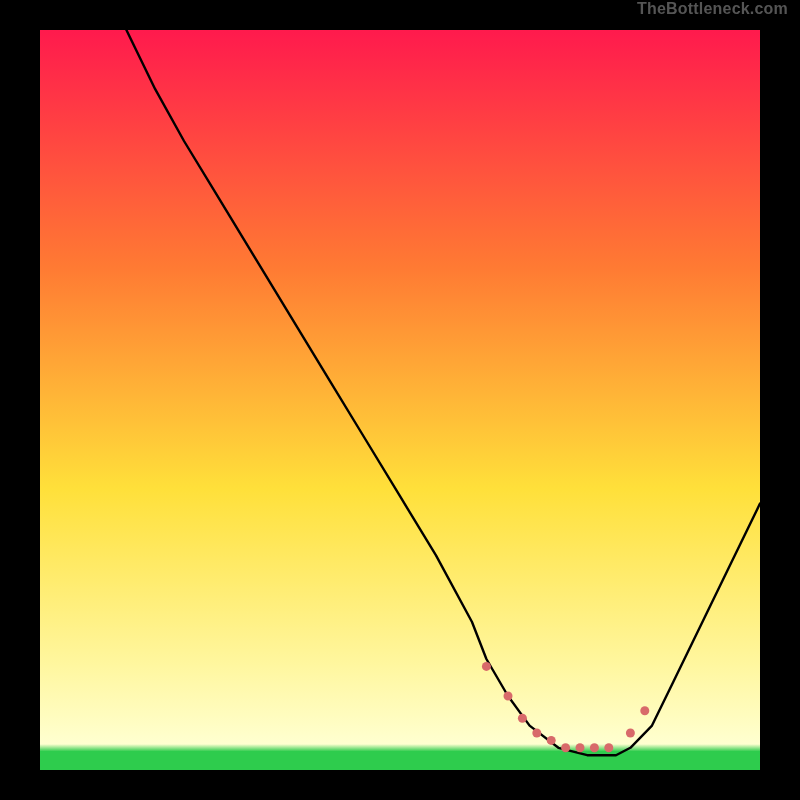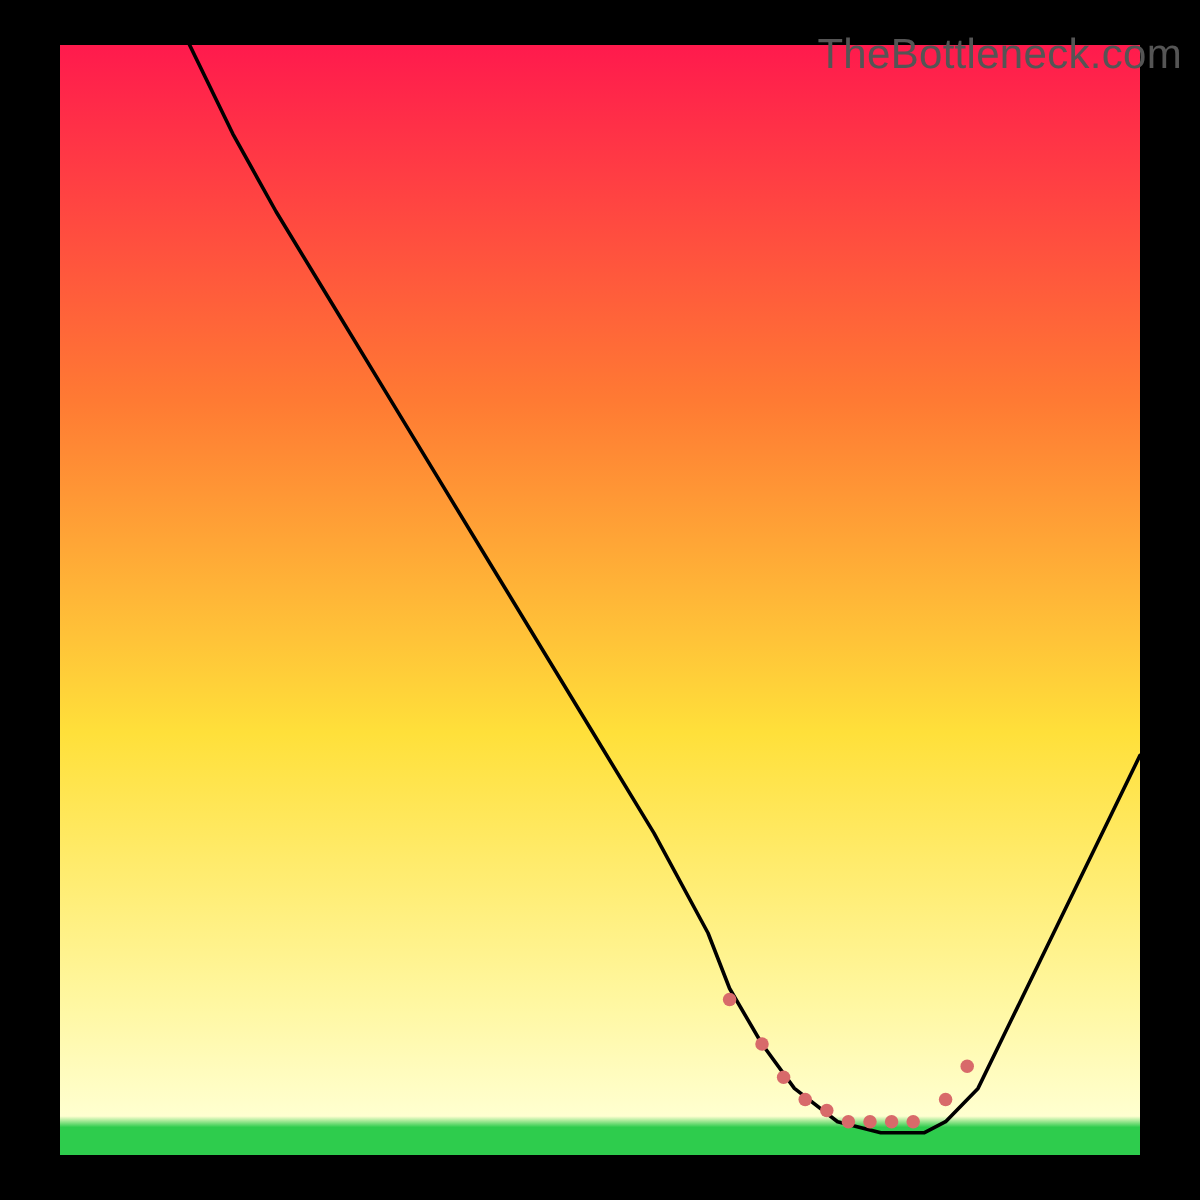--- a/index.html
+++ b/index.html
@@ -12,25 +12,25 @@
     overflow: hidden;
   }
   .outer {
     width: 800px;
     height: 800px;
     background: #000;
     position: relative;
   }
   .watermark {
     position: absolute;
-    top: 20px;
+    top: 0;
     right: 12px;
     color: #555;
-    font-size: 28px;
-    font-weight: 400;
+    font-size: 16px;
+    font-weight: 700;
     letter-spacing: 0.2px;
     z-index: 5;
   }
   .plot-wrap {
     position: absolute;
     left: 40px;
     top: 30px;
     width: 720px;
     height: 740px;
   }

